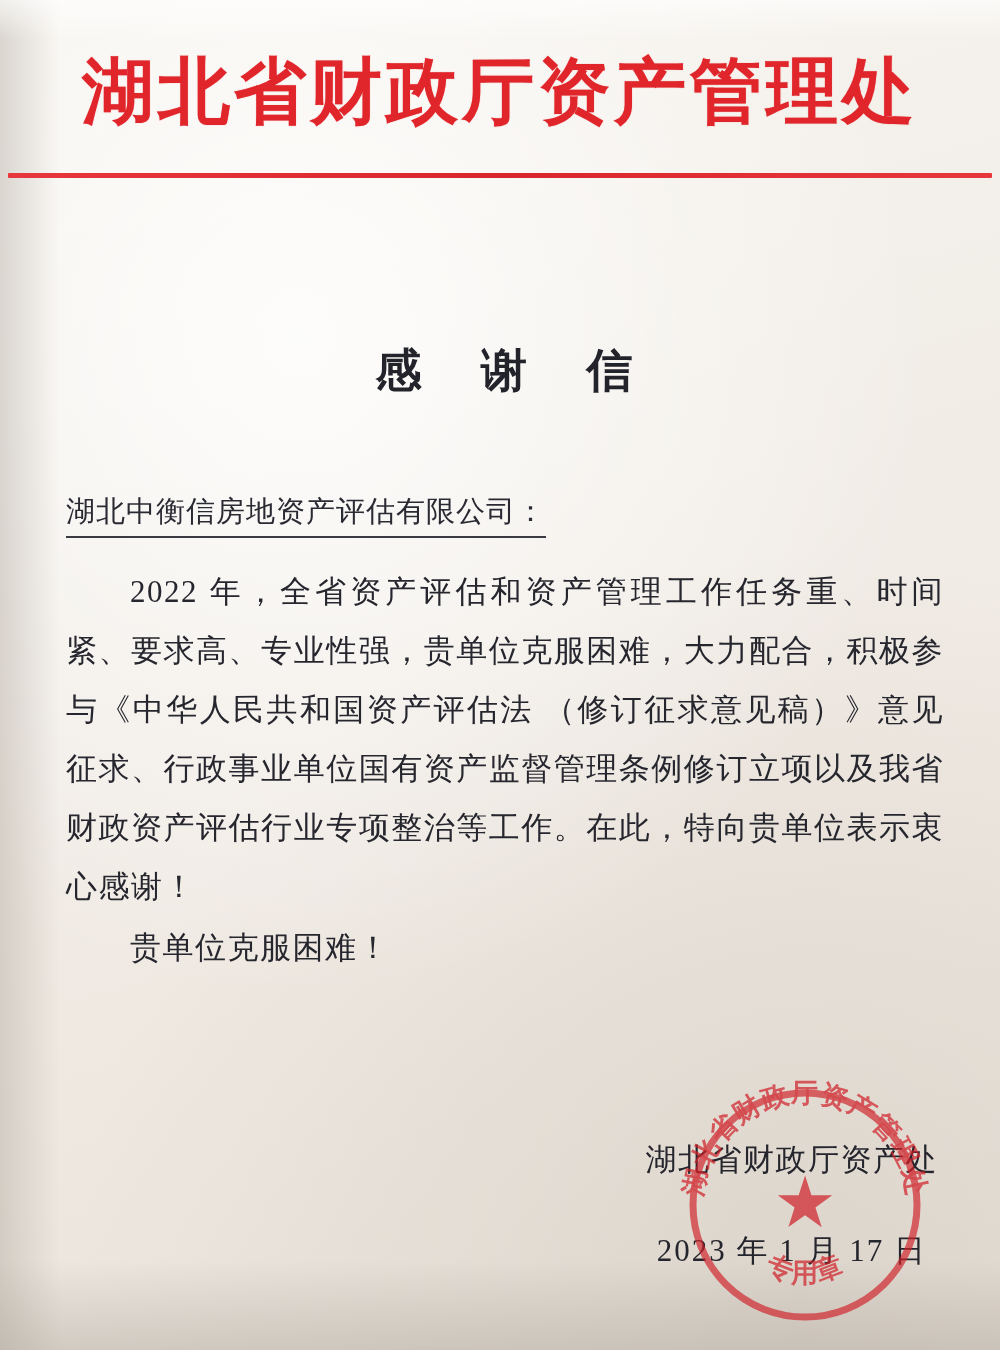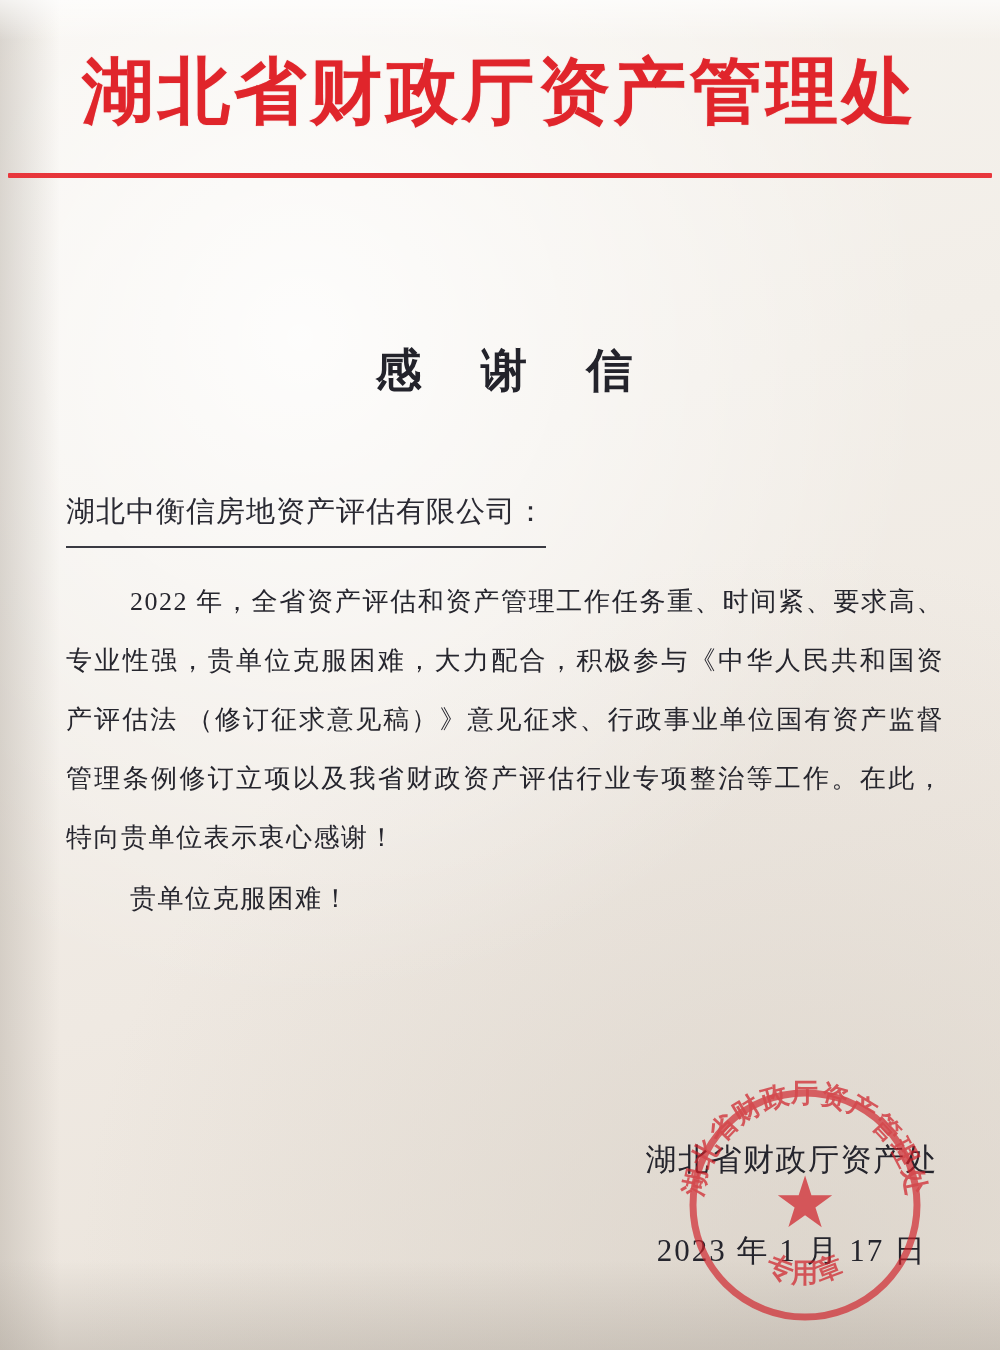--- a/index.html
+++ b/index.html
@@ -108,26 +108,26 @@
     right: 56px;
   }
 
   #recipient {
     font-size: 29px;
     line-height: 1.5;
     letter-spacing: 1px;
     color: #2a2a33;
     display: inline-block;
     border-bottom: 2px solid #3a3a42;
-    padding-bottom: 12px;
+    padding-bottom: 2px;
     margin-bottom: 24px;
   }
 
   .para {
-    font-size: 26px;
+    font-size: 31px;
     line-height: 59px;
     letter-spacing: 1.5px;
     color: #26262e;
     text-align: justify;
     text-justify: inter-ideograph;
     text-indent: 64px;
     margin: 0 0 2px 0;
   }
 
   

